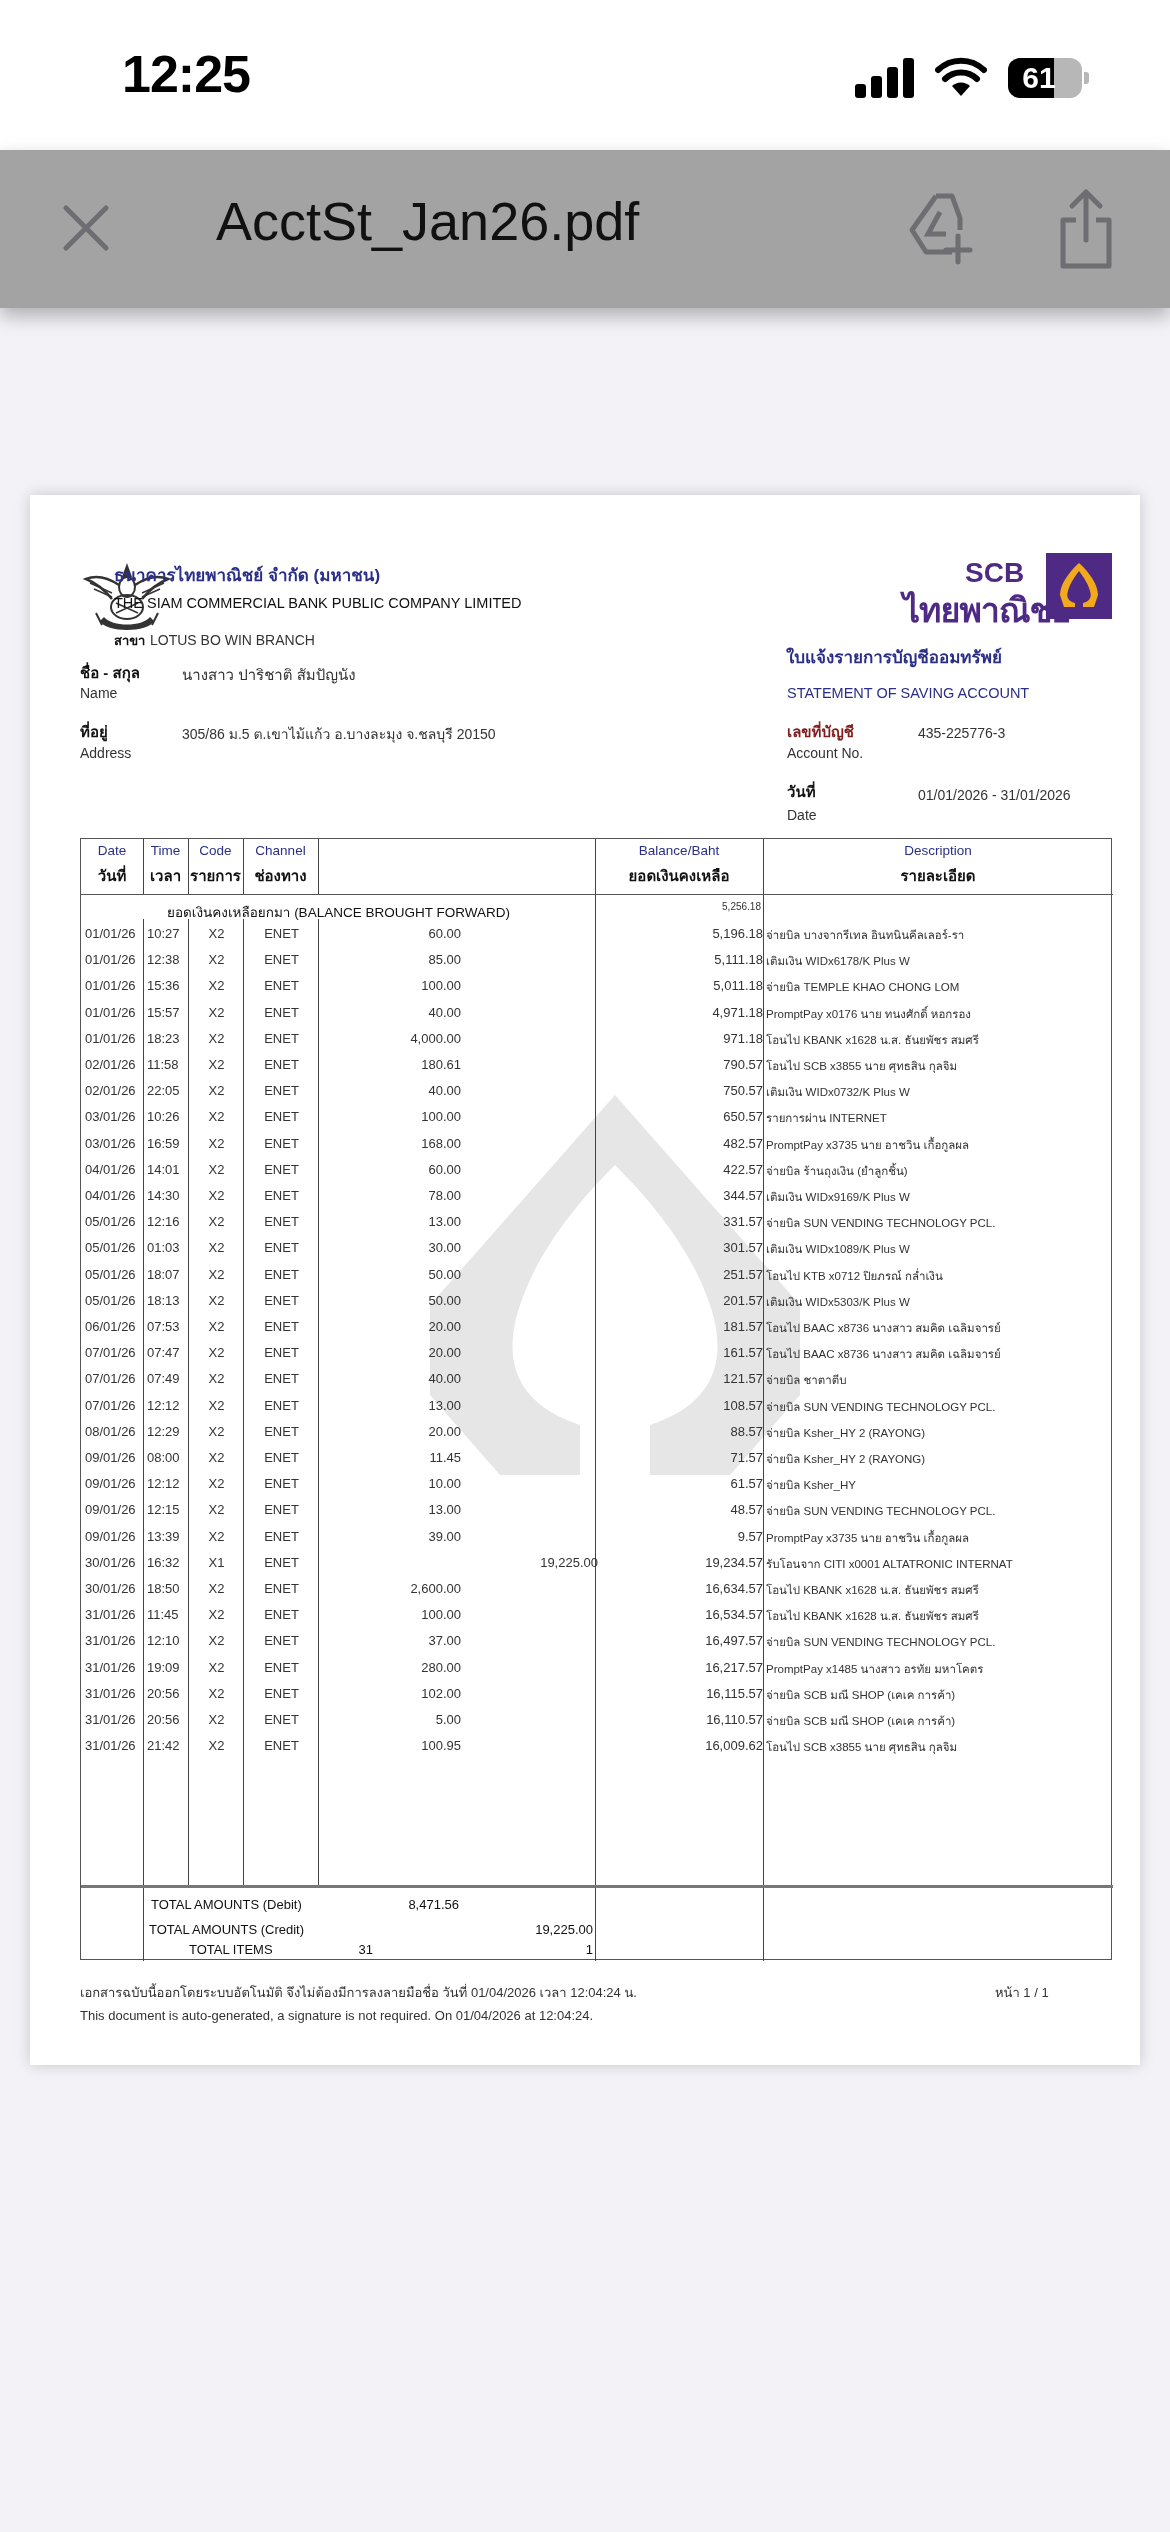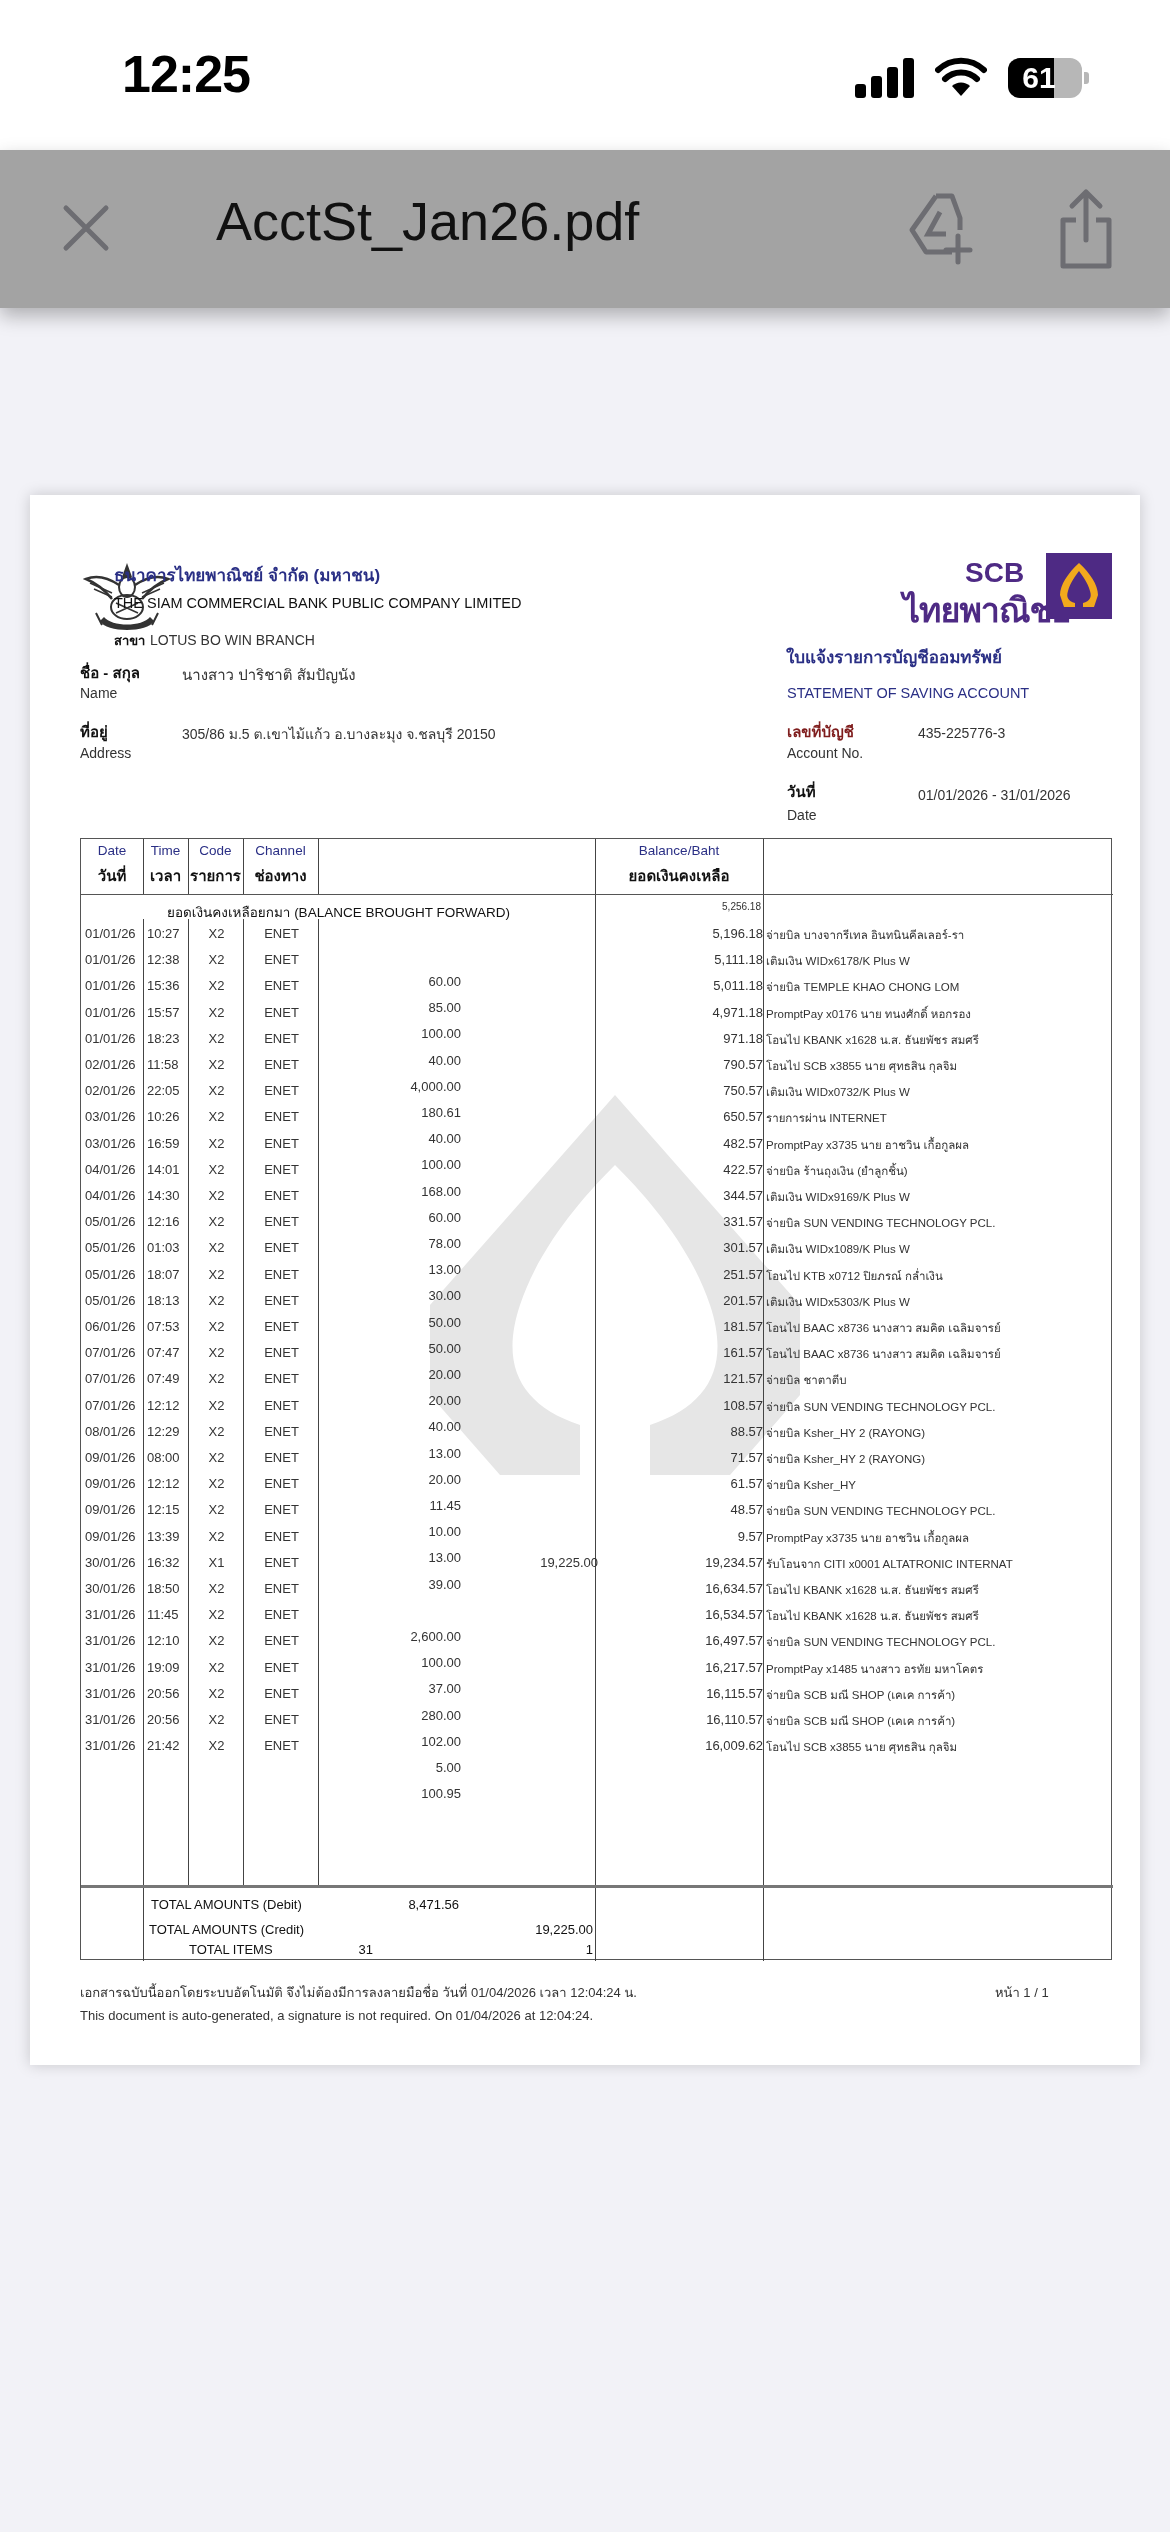--- a/index.html
+++ b/index.html
@@ -37,21 +37,21 @@
   .hline { position: absolute; left: 0; height: 1px; background: #555; }
   .hcell { position: absolute; top: 0; height: 55px; text-align: center; font-size: 13.5px; }
   .hcell .en { display: block; color: #2a2f85; margin-top: 4px; }
   .hcell .th { display: block; color: #111; font-weight: 700; margin-top: 6px; font-size: 15px; }
   .row { position: absolute; left: 0; width: 1032px; height: 26px; font-size: 13px; color: #333; }
   .row span { position: absolute; top: 5px; white-space: nowrap; }
   .c-date { left: 4px; }
   .c-time { left: 66px; }
   .c-code { left: 108px; width: 55px; text-align: center; }
   .c-chan { left: 163px; width: 75px; text-align: center; }
-  .c-debit { right: 652px; margin-top: 48px; }
+  .c-debit { right: 652px; }
   .c-credit { right: 515px; }
   .c-bal { right: 350px; }
   .c-desc { left: 685px; font-size: 11.5px; }
   .bf { position: absolute; left: 0; top: 62px; width: 515px; text-align: center; font-size: 13.5px; color: #111; }
   .bf-bal { position: absolute; right: 350px; top: 62px; font-size: 10px; color: #333; margin-left: 17px; }
   .tot { position: absolute; font-size: 13px; color: #111; white-space: nowrap; }
   .foot { position: absolute; font-size: 13px; color: #333; white-space: nowrap; }
 </style>
 </head>
 <body>
@@ -173,20 +173,24 @@
         <span class="th">รายการ</span>
       </div>
     <div class="hcell" style="left:162px;width:75px">
         <span class="en">Channel</span>
         <span class="th">ช่องทาง</span>
       </div>
     <div class="hcell" style="left:514px;width:168px">
         <span class="en">Balance/Baht</span>
         <span class="th">ยอดเงินคงเหลือ</span>
       </div>
+    <div class="hcell" style="left:682px;width:350px">
+        <span class="en">Description</span>
+        <span class="th">รายละเอียด</span>
+      </div>
 
     <div class="bf">ยอดเงินคงเหลือยกมา (BALANCE BROUGHT FORWARD)</div>
     <div class="bf-bal">5,256.18</div>
 
     <div id="rows">
         <div class="row" style="top: 82px;">
           <span class="c-date">01/01/26</span>
           <span class="c-time">10:27</span>
           <span class="c-code">X2</span>
           <span class="c-chan">ENET</span>

